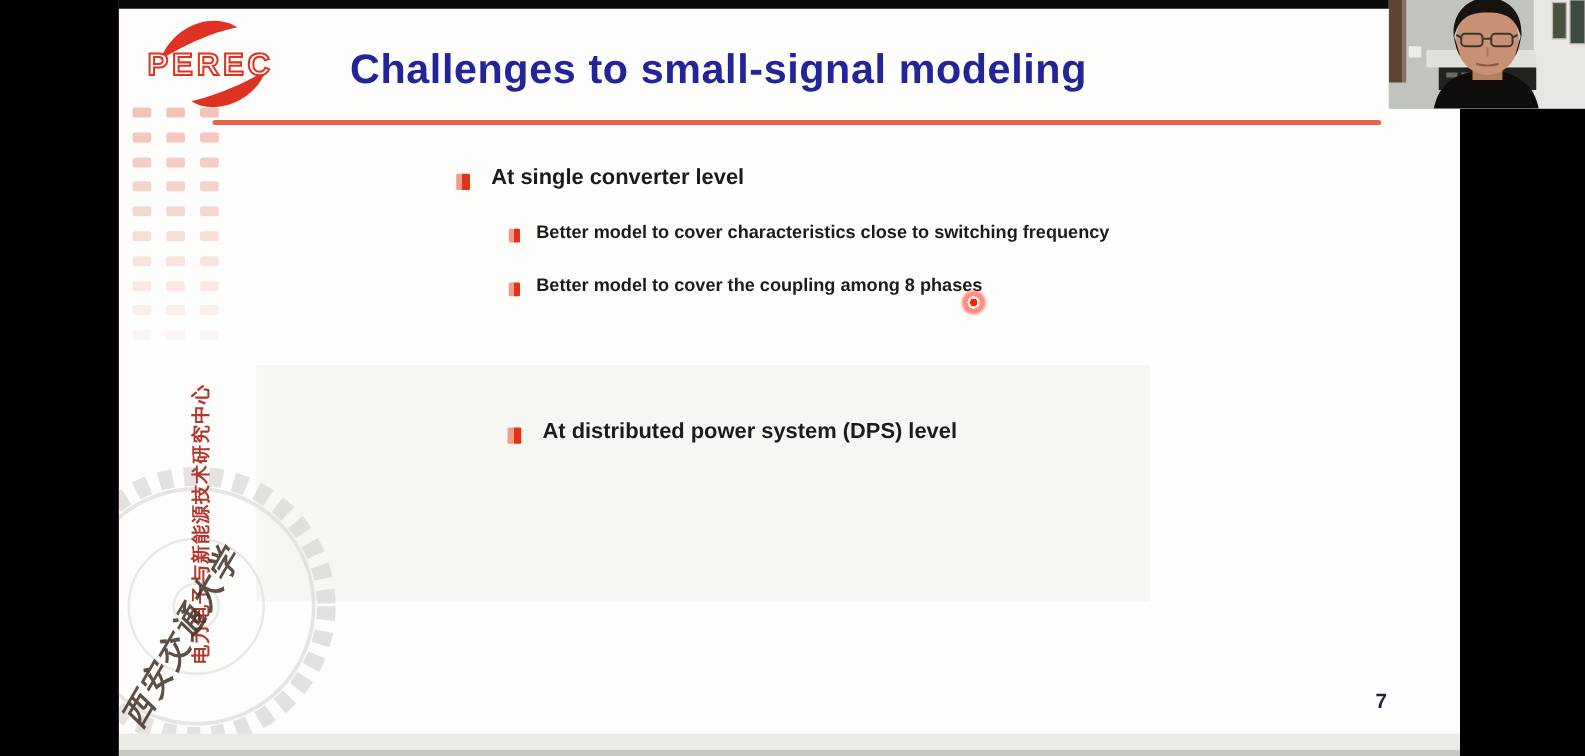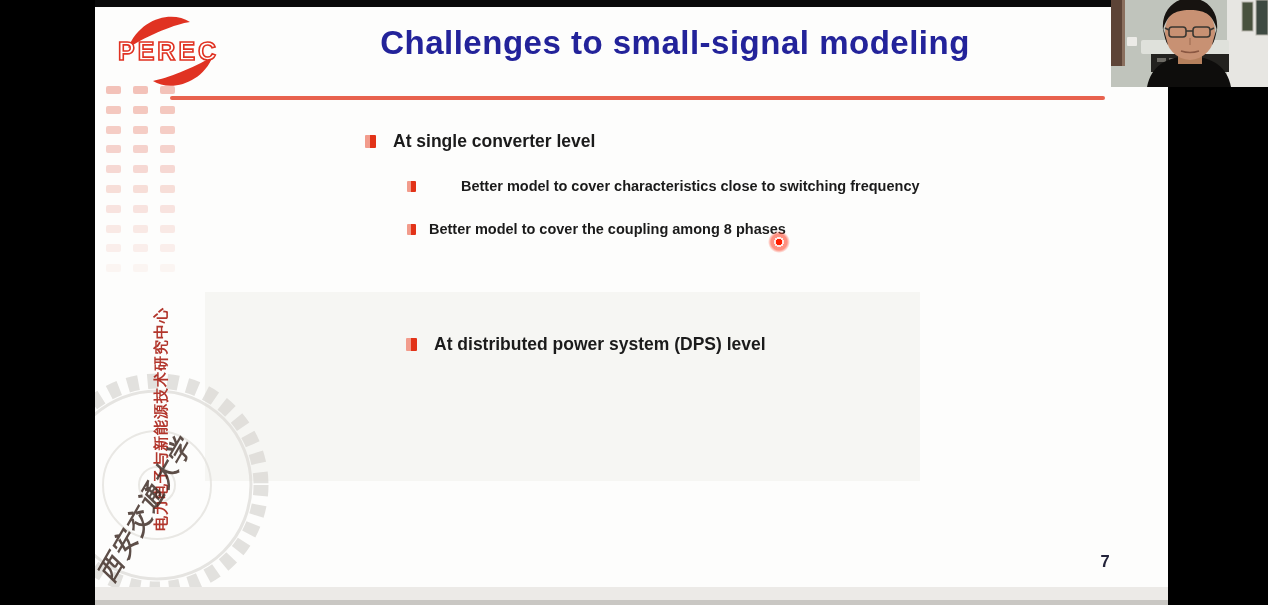--- a/index.html
+++ b/index.html
@@ -5,27 +5,27 @@
   * { margin:0; padding:0; box-sizing:border-box; }
   html,body { width:1268px; height:605px; background:#000; overflow:hidden;
               font-family:"Liberation Sans", sans-serif; }
   .stage { position:absolute; left:0; top:0; width:1268px; height:605px; background:#d946ef; }
 
   
   .slide { position:absolute; left:95px; top:0; width:1073px; height:605px; background:#fdfdfc; }
   .top-bar { position:absolute; left:0; top:0; width:100%; height:7px; background:#0a0a0a; }
 
   
-  .title { position:absolute; left:185px; top:24px; width:790px; text-align:center;
+  .title { position:absolute; left:185px; top:36px; width:790px; 
            font-size:33px; font-weight:bold; color:#23239a; letter-spacing:0.5px; }
   .rule { position:absolute; left:75px; top:96px; width:935px; height:4px;
           background:#e8624e; border-radius:2px; }
 
   
-  .brow { position:absolute; display:flex; align-items:flex-start;padding-left:30px; }
+  .brow { position:absolute; display:flex; align-items:flex-end;padding-left:30px; }
   .sq1 { width:11px; height:13px; margin-top:4px; margin-right:17px; flex:0 0 auto;
          background:linear-gradient(90deg,#f29c8c 0 45%,#e23318 45%); border-radius:1px; }
   .sq2 { width:9px; height:11px; margin-top:3px; margin-right:13px; flex:0 0 auto;
          background:linear-gradient(90deg,#f29c8c 0 45%,#e23318 45%); border-radius:1px; }
   .bl1 { font-size:17.5px; font-weight:bold; color:#1b1b1b; }
   .bl2 { font-size:14.5px; font-weight:bold; color:#1b1b1b; }
 
   .band { position:absolute; left:110px; top:292px; width:715px; height:189px;
           background:#f6f6f3; }
 
@@ -72,21 +72,21 @@
 
     <div class="title">Challenges to small-signal modeling</div>
     <div class="rule"></div>
 
     <div class="band"></div>
 
     <div class="brow" style="left:240px; top:131px;">
       <span class="sq1"></span>
       <span class="bl1">At single converter level</span>
     </div>
-    <div class="brow" style="left:282px; top:178px;gap:32px;">
+    <div class="brow" style="left:282px; top:178px;">
       <span class="sq2"></span>
       <span class="bl2">Better model to cover characteristics close to switching frequency</span>
     </div>
     <div class="brow" style="left:282px; top:221px;">
       <span class="sq2"></span>
       <span class="bl2">Better model to cover the coupling among 8 phases</span>
     </div>
     <div class="brow" style="left:240px; top:334px;margin-left:41px;">
       <span class="sq1"></span>
       <span class="bl1">At distributed power system (DPS) level</span>

